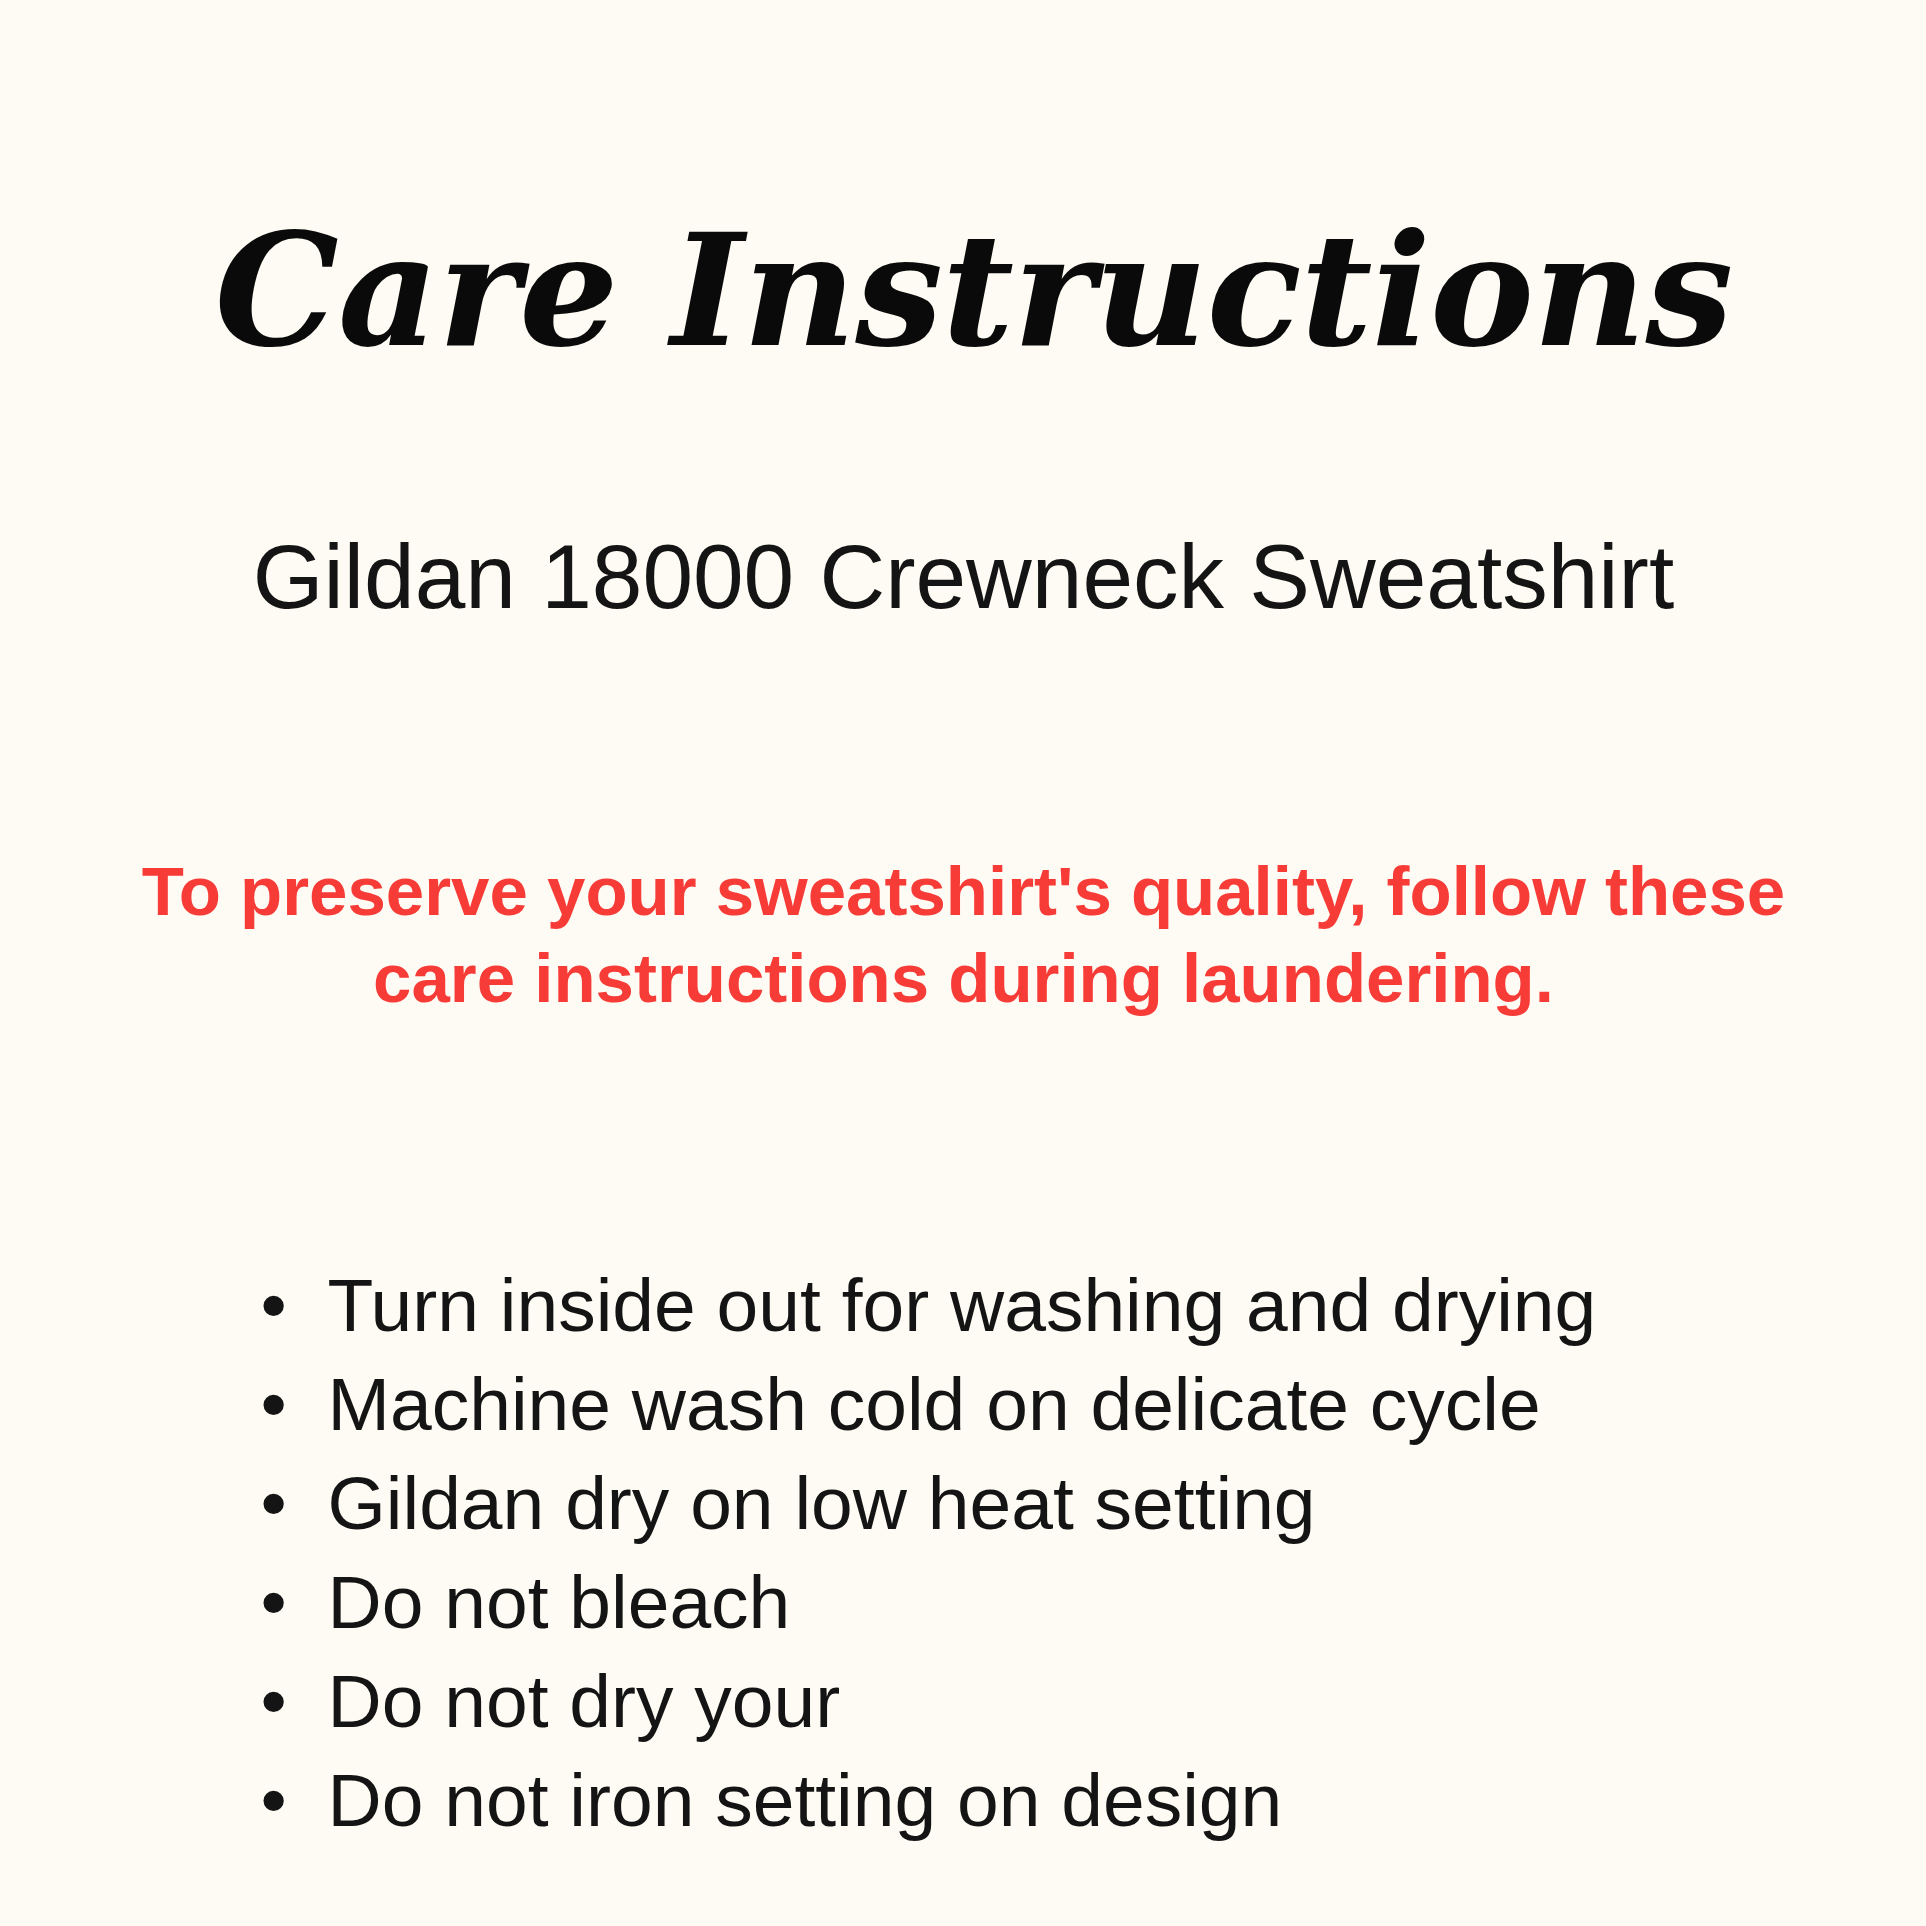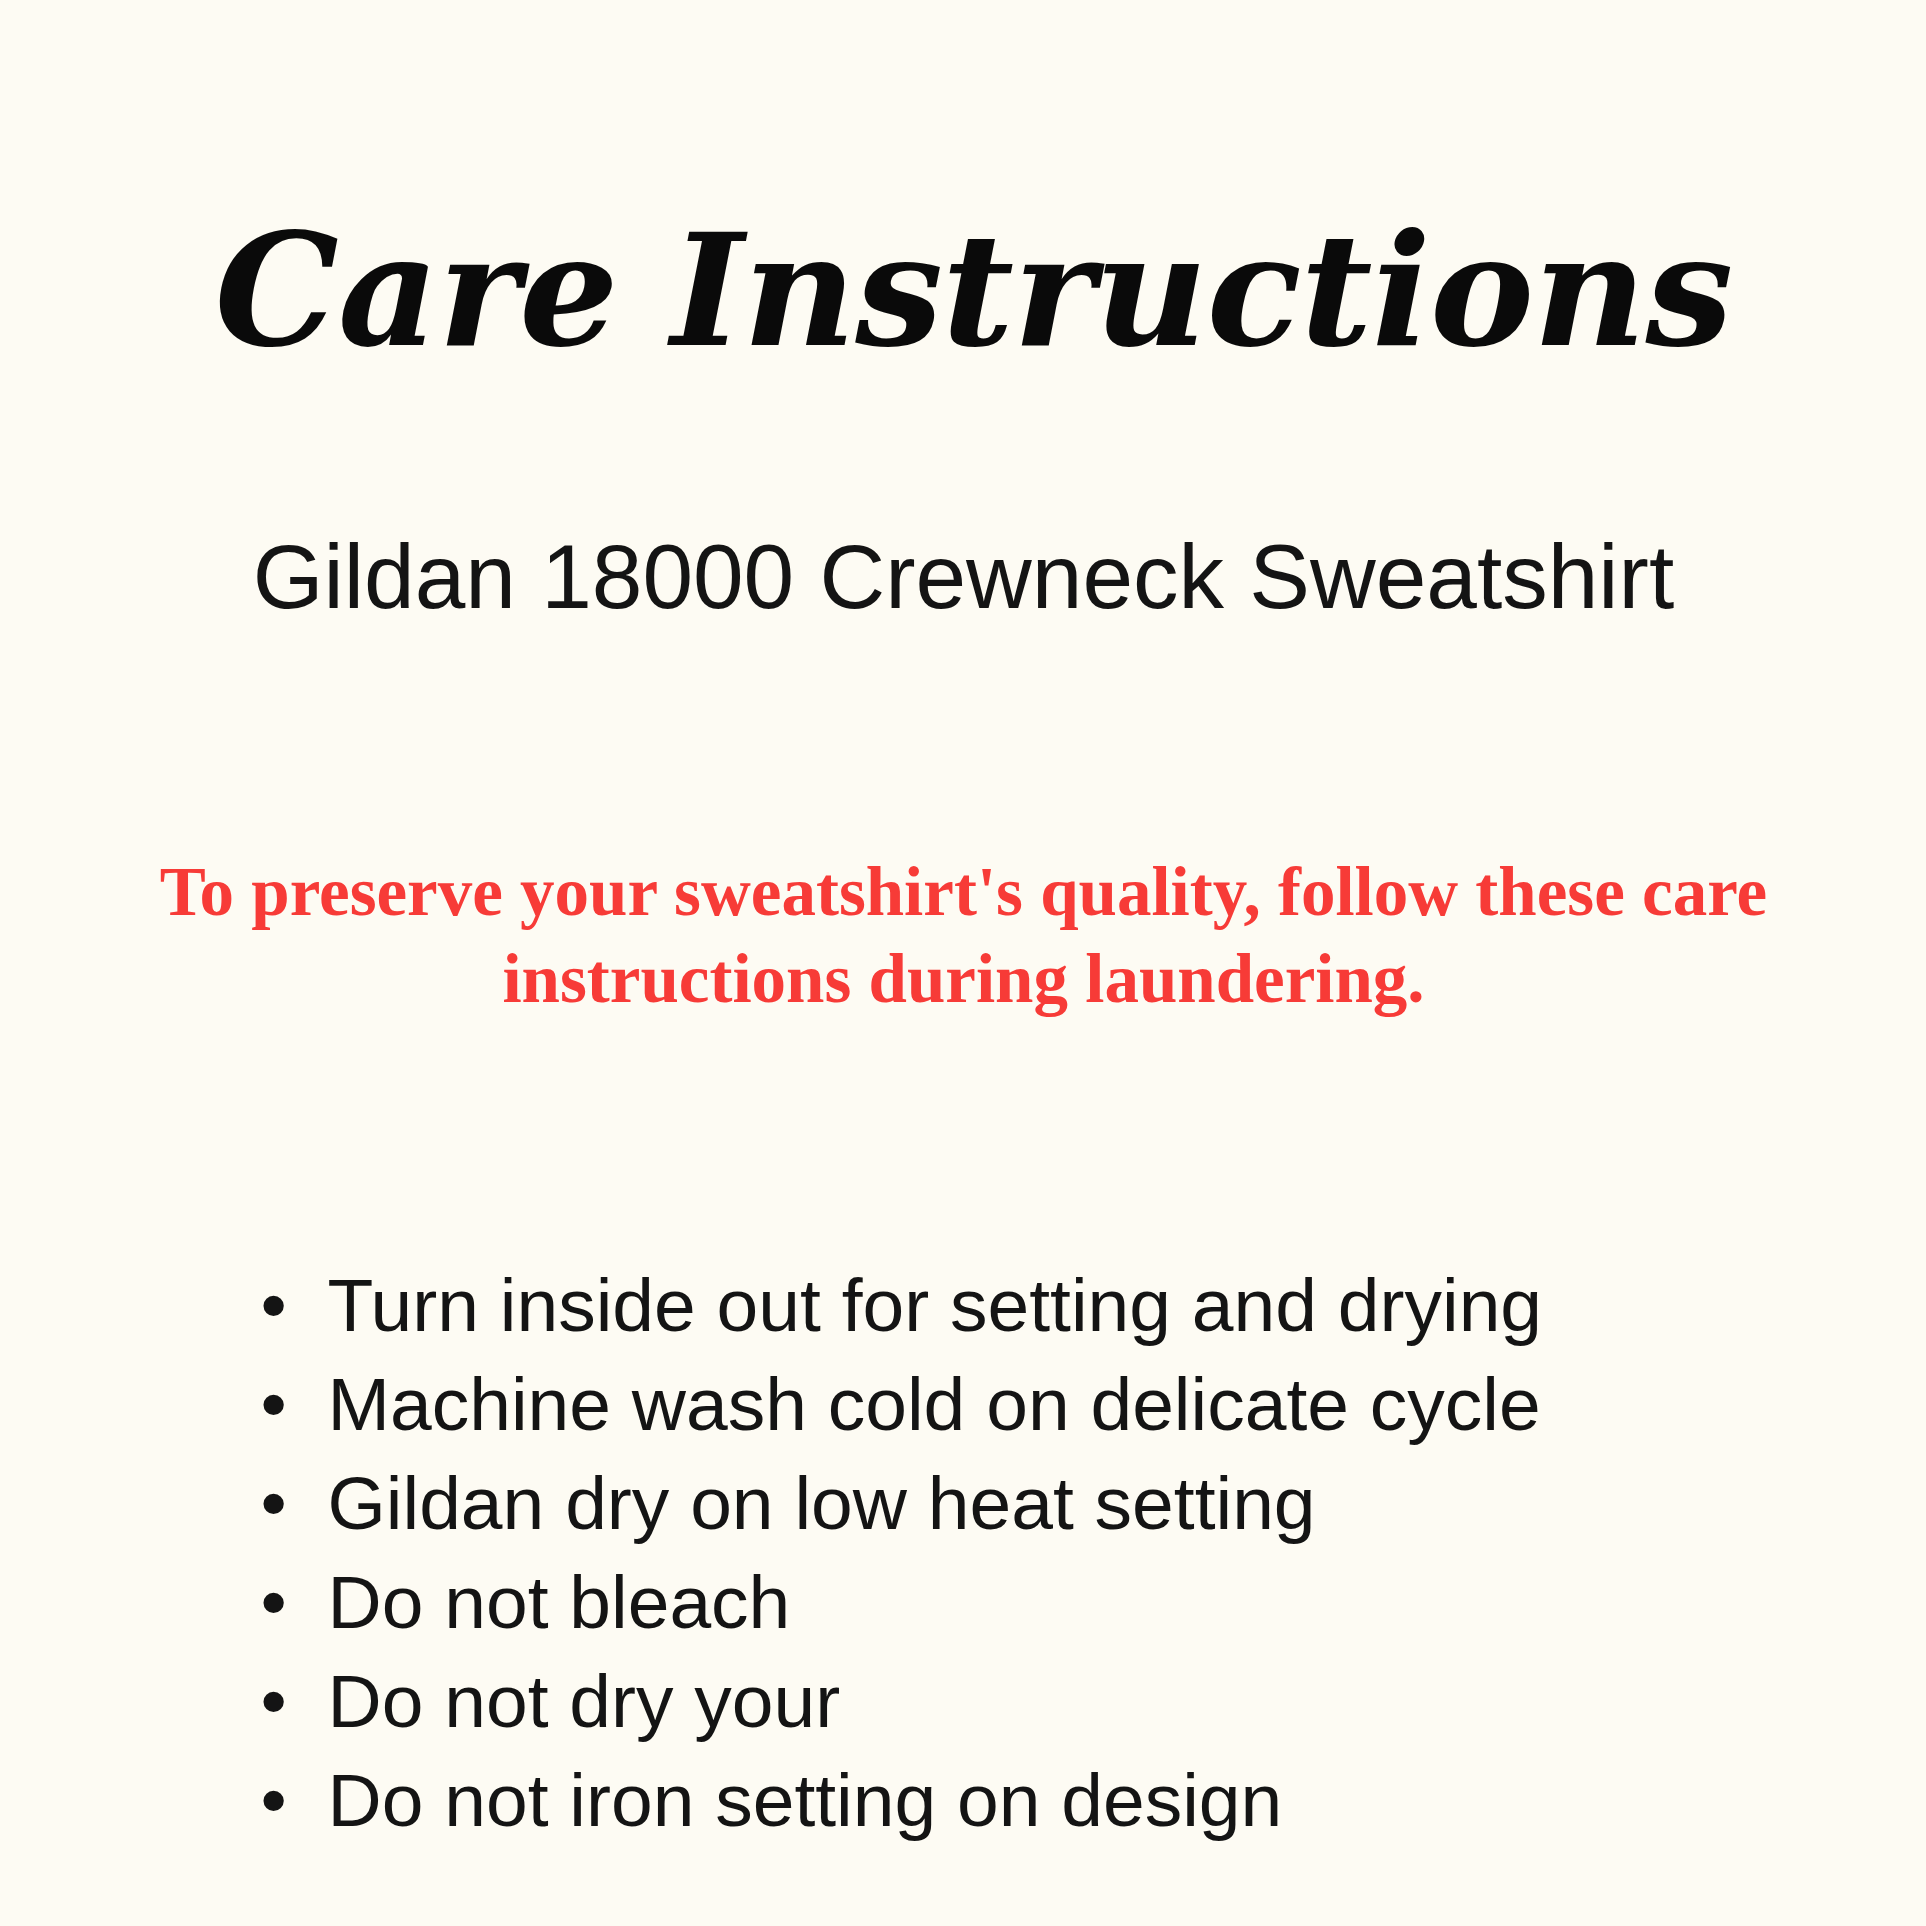--- a/index.html
+++ b/index.html
@@ -39,21 +39,21 @@
     font-family: "Liberation Sans", sans-serif;
     font-weight: 400;
     font-size: 91px;
     color: #141414;
     text-align: center;
     margin-top: 53px;
     line-height: 1.1;
     white-space: nowrap;
   }
   .notice {
-    font-family: Liberation Serif, serif;
+    font-family: Liberation Sans, sans-serif;
     font-weight: 700;
     font-size: 69px;
     color: #F73B37;
     text-align: center;
     margin-top: 147px;
     line-height: 1.26;
     max-width: 1703px;
   }
   .list-wrap {
     margin-top: 176px;
@@ -98,21 +98,21 @@
   <h1 class="title">Care Instructions</h1>
 
   <h2 class="subtitle">Gildan 18000 Crewneck Sweatshirt</h2>
 
   <p class="notice">To preserve your sweatshirt's quality, follow these care instructions during laundering.</p>
 
   <div class="list-wrap">
     <ul class="care-list">
       <li>
         <span class="bullet">•</span>
-        <span>Turn inside out for setting and drying</span>
+        <span>Turn inside out for washing and drying</span>
       </li>
       <li>
         <span class="bullet">•</span>
         <span>Machine wash cold on delicate cycle</span>
       </li>
       <li>
         <span class="bullet">•</span>
         <span>Gildan dry on low heat setting</span>
       </li>
       <li>

